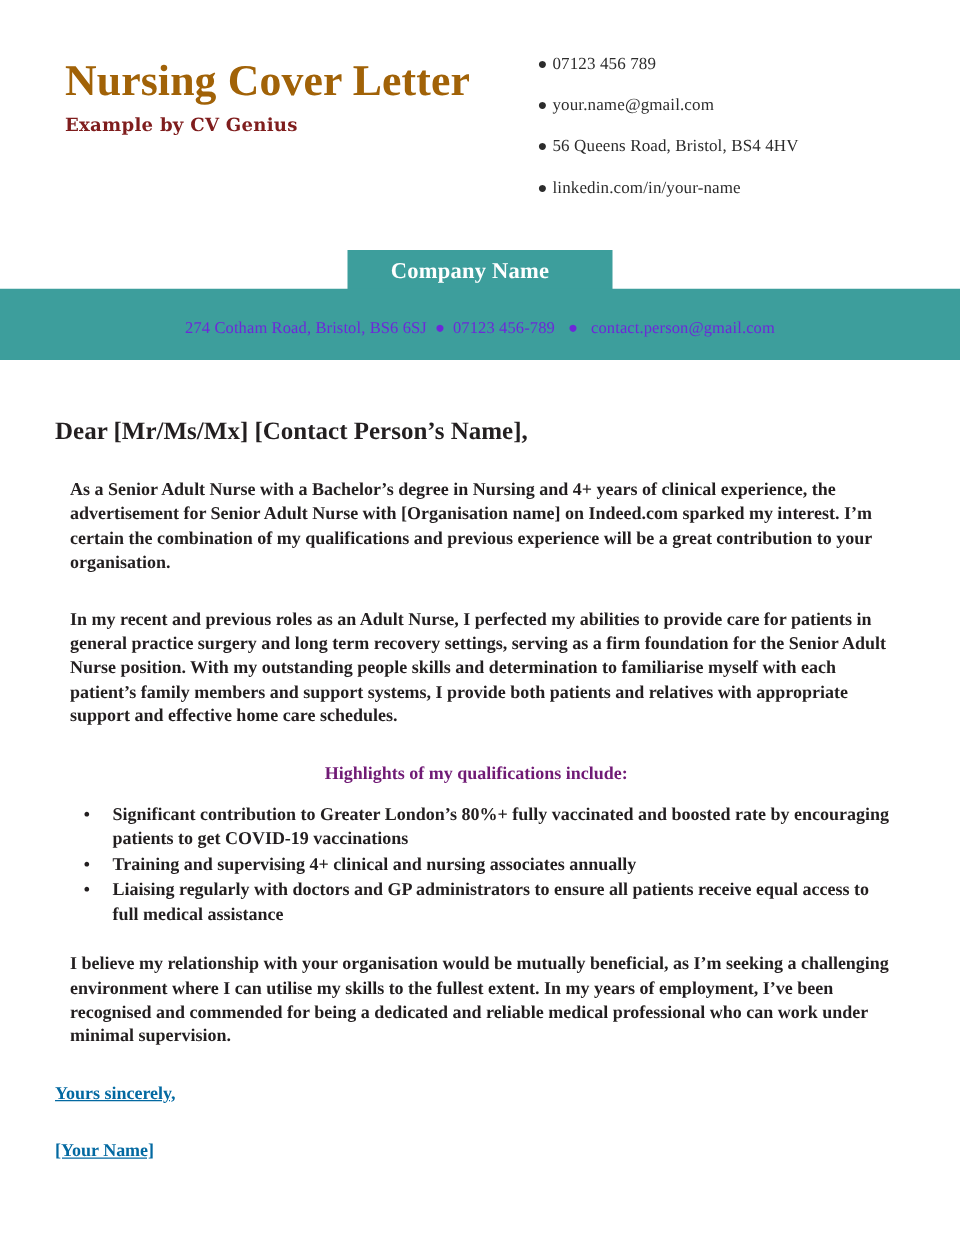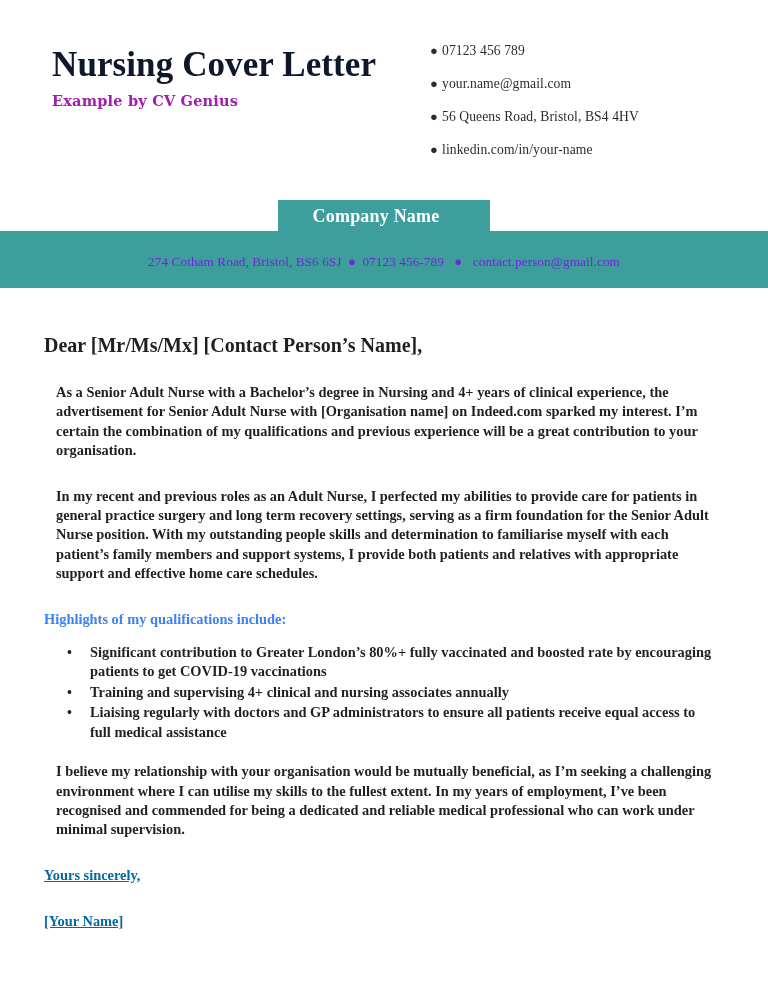--- a/index.html
+++ b/index.html
@@ -35,31 +35,31 @@
     position: absolute;
     left: 52px;
     top: 45px;
     width: 380px;
   }
   .doc-title {
     font-family: "Liberation Serif", serif;
     font-weight: bold;
     font-size: 35px;
     line-height: 40px;
-    color: #0f172a;
+    color: #a16207;
     letter-spacing: 0.1px;
     margin: 0;
     white-space: nowrap;
   }
   .doc-subtitle {
     font-family: "DejaVu Serif", serif;
     font-weight: bold;
     font-size: 14.5px;
     line-height: 20px;
-    color: #a21caf;
+    color: #7f1d1d;
     margin: 6px 0 0 0;
     letter-spacing: 0.2px;
   }
 
   .contact-list {
     position: absolute;
     left: 430px;
     top: 42px;
     margin: 0;
     padding: 0;
@@ -170,22 +170,23 @@
     font-weight: bold;
     color: #231f20;
     margin: 0 0 26px 12px;
     text-align: left;
   }
   .highlights-heading {
     font-family: "Liberation Serif", serif;
     font-size: 14.4px;
     line-height: 19.4px;
     font-weight: bold;
-    color: #3b82f6;
+    color: #701a75;
     margin: 0 0 14px 0;
+    text-align: center;
   }
   .bullets {
     margin: 0 0 20px 0;
     padding: 0;
     list-style: none;
   }
   .bullet-row {
     position: relative;
     padding-left: 46px;
     font-family: "Liberation Serif", serif;

